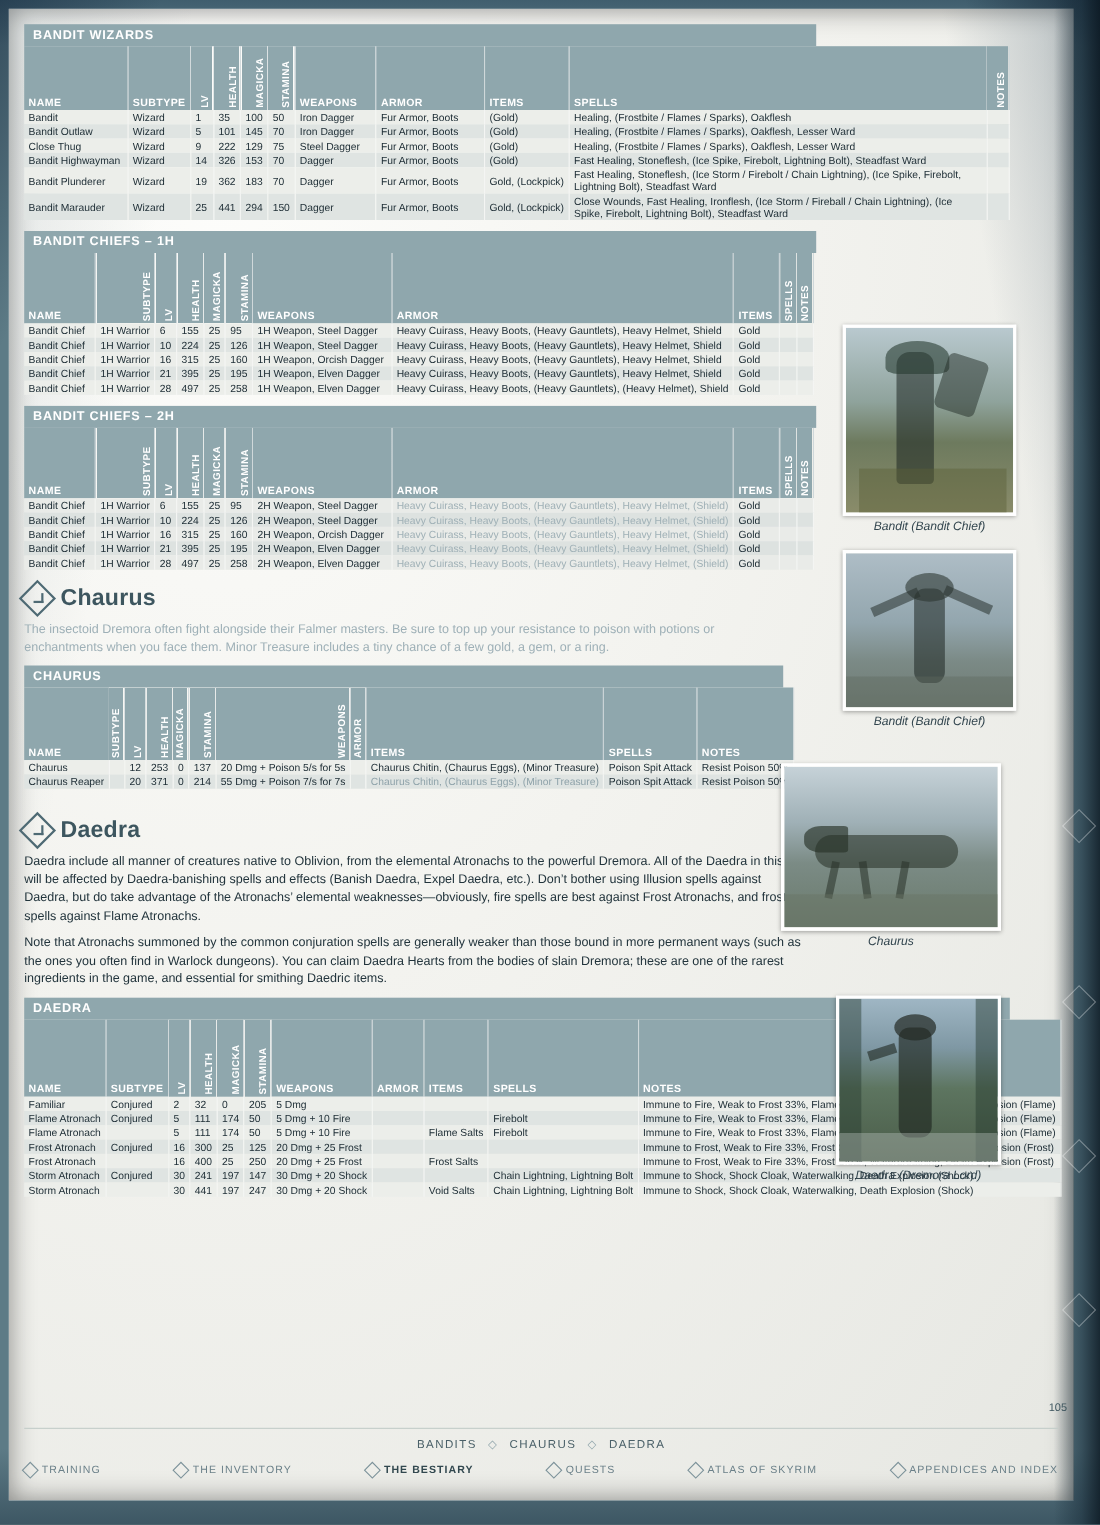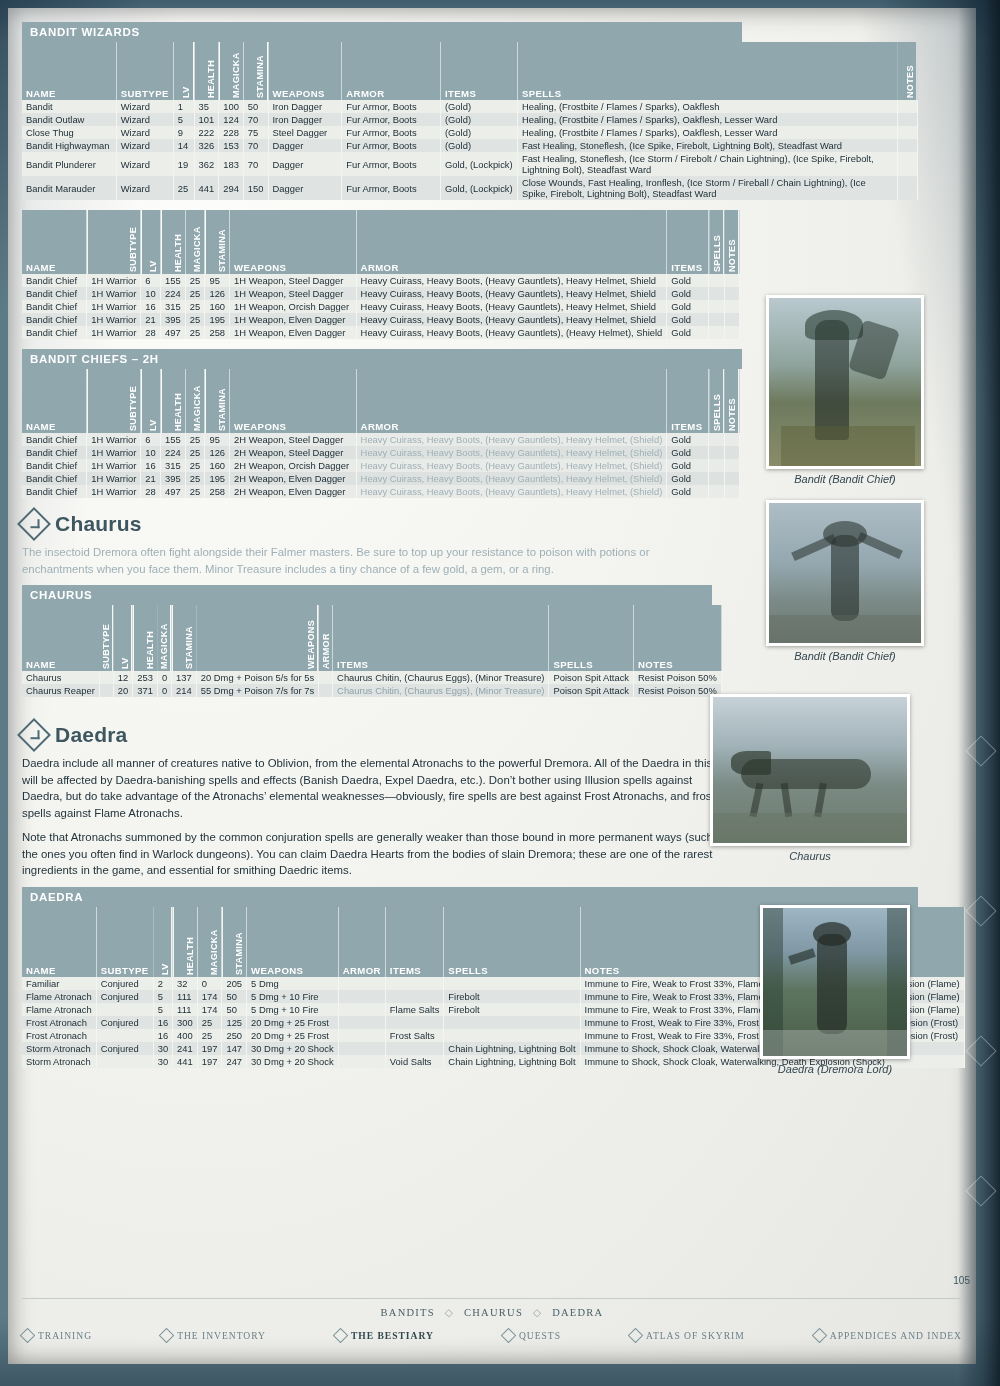--- a/index.html
+++ b/index.html
@@ -82,21 +82,21 @@
     text-align:center;font-style:italic;font-size:11px;color:#33464f;margin-top:4px;
   }
   .fig-a .sky{background:linear-gradient(180deg,#b9c9cf 0%,#8fa39c 40%,#6d7a5e 62%,#8a8c6a 100%);}
   .fig-b .sky{background:linear-gradient(180deg,#aebdc6 0%,#93a6ae 45%,#7b8a86 70%,#6e7a72 100%);}
   .fig-c .sky{background:linear-gradient(180deg,#c6d2d8 0%,#9fb0b6 35%,#7b8b85 60%,#6a7a6c 100%);}
   .fig-d .sky{background:linear-gradient(180deg,#9fb6c4 0%,#7f98a4 30%,#5d7560 55%,#4a5c48 100%);}
   .silhouette{position:absolute;background:rgba(30,38,34,.55);}
 
   
   .footer{
-    position:absolute;left:22px;top:1298px;width:940px;font-family:Liberation Serif, serif;
+    position:absolute;left:22px;top:1298px;width:940px;
   }
   .footer-rule{height:1px;background:#c3ccc9;width:940px;}
   .breadcrumb{
     text-align:center;font-size:10.5px;color:#4a6068;letter-spacing:.12em;margin-top:7px;
   }
   .breadcrumb span{margin:0 3px;}
   .breadcrumb .sep{color:#93a7ad;}
   .tabs{
     display:flex;justify-content:space-between;align-items:center;margin-top:12px;
     font-size:9.6px;color:#6b8089;letter-spacing:.1em;
@@ -158,34 +158,34 @@
           <td>Fur Armor, Boots</td>
           <td>(Gold)</td>
           <td style="white-space:normal">Healing, (Frostbite / Flames / Sparks), Oakflesh</td>
           <td></td>
         </tr>
         <tr>
           <td>Bandit Outlaw</td>
           <td>Wizard</td>
           <td>5</td>
           <td>101</td>
-          <td>124</td>
+          <td>145</td>
           <td>70</td>
           <td>Iron Dagger</td>
           <td>Fur Armor, Boots</td>
           <td>(Gold)</td>
           <td style="white-space:normal">Healing, (Frostbite / Flames / Sparks), Oakflesh, Lesser Ward</td>
           <td></td>
         </tr>
         <tr>
           <td>Close Thug</td>
           <td>Wizard</td>
           <td>9</td>
           <td>222</td>
-          <td>228</td>
+          <td>129</td>
           <td>75</td>
           <td>Steel Dagger</td>
           <td>Fur Armor, Boots</td>
           <td>(Gold)</td>
           <td style="white-space:normal">Healing, (Frostbite / Flames / Sparks), Oakflesh, Lesser Ward</td>
           <td></td>
         </tr>
         <tr>
           <td>Bandit Highwayman</td>
           <td>Wizard</td>
@@ -223,20 +223,21 @@
           <td>Fur Armor, Boots</td>
           <td>Gold, (Lockpick)</td>
           <td style="white-space:normal">Close Wounds, Fast Healing, Ironflesh, (Ice Storm / Fireball / Chain Lightning), (Ice Spike, Firebolt, Lightning Bolt), Steadfast Ward</td>
           <td></td>
         </tr>
       </tbody>
     </table>
   </div>
 
   <div class="tbl-wrap" style="margin-top:8px">
+    <div class="tbl-title">BANDIT CHIEFS – 1H</div>
     <table style="width:718px">
       <thead>
         <tr>
           <th style="width:78px;height:62px">NAME</th>
           <th class="vert" style="width:14px">SUBTYPE</th>
           <th class="vert" style="width:14px">LV</th>
           <th class="vert" style="width:14px">HEALTH</th>
           <th class="vert" style="width:14px">MAGICKA</th>
           <th class="vert" style="width:14px">STAMINA</th>
           <th style="width:128px">WEAPONS</th>

